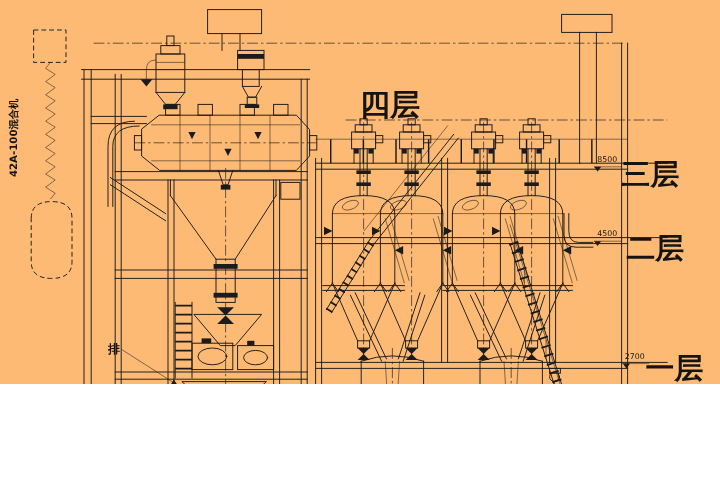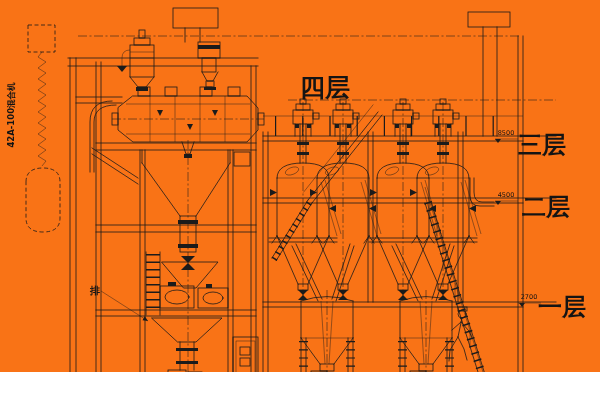--- a/index.html
+++ b/index.html
@@ -1,16 +1,16 @@
 <!DOCTYPE html>
 <html><head>
 <meta charset="utf-8">
 <style>
   html,body{margin:0;padding:0;background:#fff;}
-  #stage{position:relative;width:600px;height:372px;background:#f97316;overflow:hidden;
+  #stage{position:relative;width:600px;height:320px;background:#fdba74;overflow:hidden;
          font-family:"DejaVu Sans","Liberation Sans",sans-serif;}
   svg{display:block}
   .s{stroke:#1b1b1b;stroke-width:.8;fill:none;stroke-linecap:square}
   .s2{stroke:#1b1b1b;stroke-width:1.3;fill:none;stroke-linecap:square}
   .sthin{stroke:#1b1b1b;stroke-width:.45;fill:none}
   .cl{stroke:#1b1b1b;stroke-width:.55;fill:none;stroke-dasharray:9 2.5 2 2.5}
   .dsh{stroke:#1b1b1b;stroke-width:.8;fill:none;stroke-dasharray:4 2.5}
   .f{fill:#1b1b1b;stroke:none}
   .rungs{stroke:#1b1b1b;fill:none}
   text{fill:#141414}

